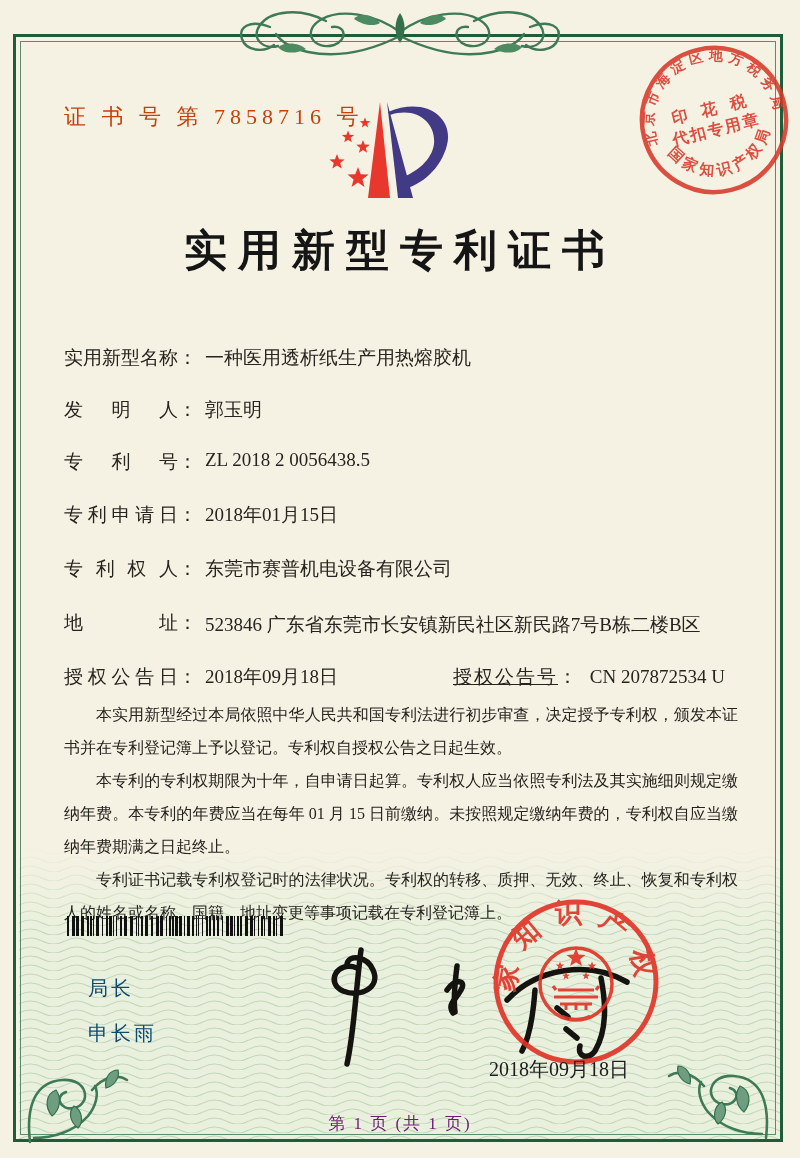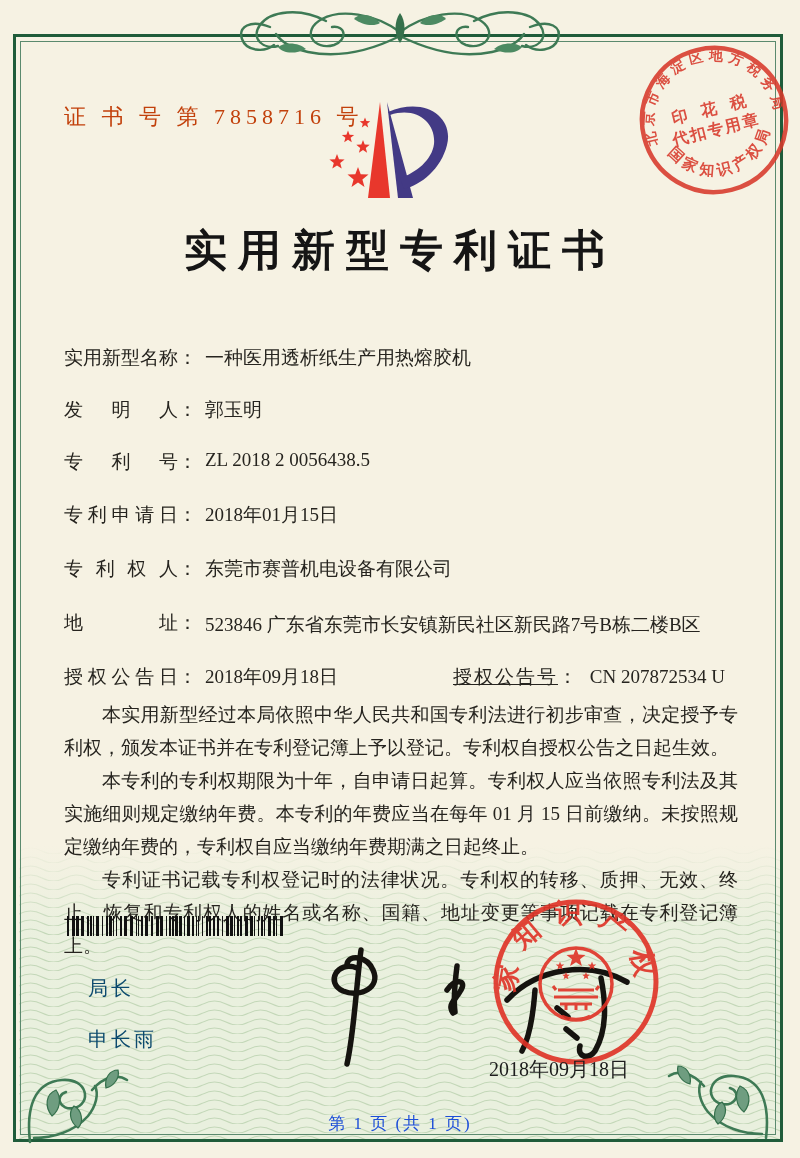--- a/index.html
+++ b/index.html
@@ -20,31 +20,31 @@
          font-size:43px;font-weight:700;letter-spacing:11px;color:#151515;}
   
   .fields{position:absolute;left:64px;top:0;width:672px;font-size:19px;}
   .frow{position:absolute;left:0;display:flex;align-items:flex-start;white-space:nowrap;}
   .flabel{display:inline-block;width:114px;text-align:justify;text-align-last:justify;}
   .fvalue{margin-left:8px;}
   .addr-val{white-space:normal;width:562px;line-height:29px;}
   .pair2{position:absolute;left:389px;top:0;white-space:nowrap;}
   .pair2 .flabel2{letter-spacing:2px;text-decoration:underline;}
   
-  .bodytext{position:absolute;left:64px;top:698px;width:674px;font-size:19px;
+  .bodytext{position:absolute;left:64px;top:698px;width:674px;font-size:16px;
         line-height:33px;text-align:justify;color:#26241f;}
   .bodytext p{margin:0;text-indent:2em;}
   .barcode{position:absolute;left:67px;top:916px;}
   .signoff{position:absolute;left:88px;top:975px;font-size:20px;letter-spacing:3px;color:#0c4a6e;}
-  .signoff .nm{margin-top:24px;}
+  .signoff .nm{margin-top:18px;}
   .signature{position:absolute;left:295px;top:938px;}
   .seal{position:absolute;left:488px;top:896px;}
   .seal-date{position:absolute;left:489px;top:1056px;font-size:20px;color:#1d1d1d;letter-spacing:0px;}
   .footer{position:absolute;left:0;top:1112px;width:100%;text-align:center;font-size:17px;
-        letter-spacing:2px;color:#1d4ed8;}
+        letter-spacing:2px;color:#701a75;}
   .stamp{position:absolute;left:634px;top:40px;}
   .orn-top{position:absolute;left:228px;top:5px;}
   .orn-bl{position:absolute;left:22px;top:1046px;}
   .orn-br{position:absolute;left:664px;top:1042px;}
 </style>
 </head>
 <body>
 
 <div class="page">
 

